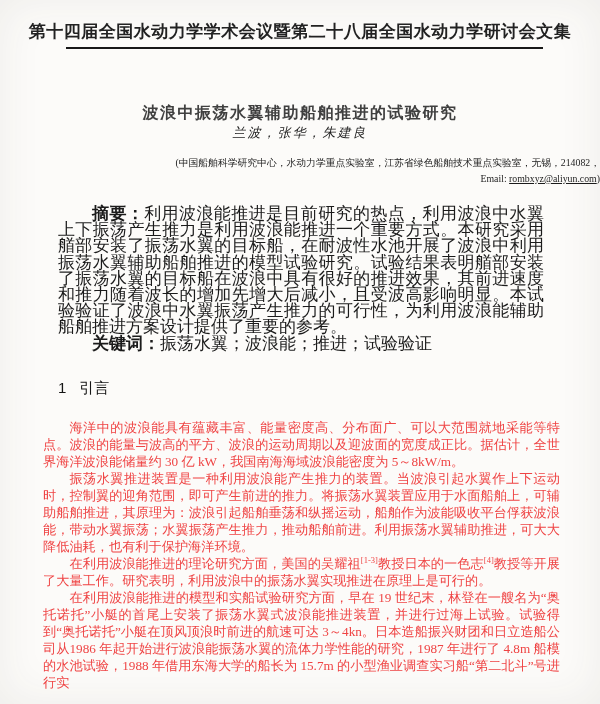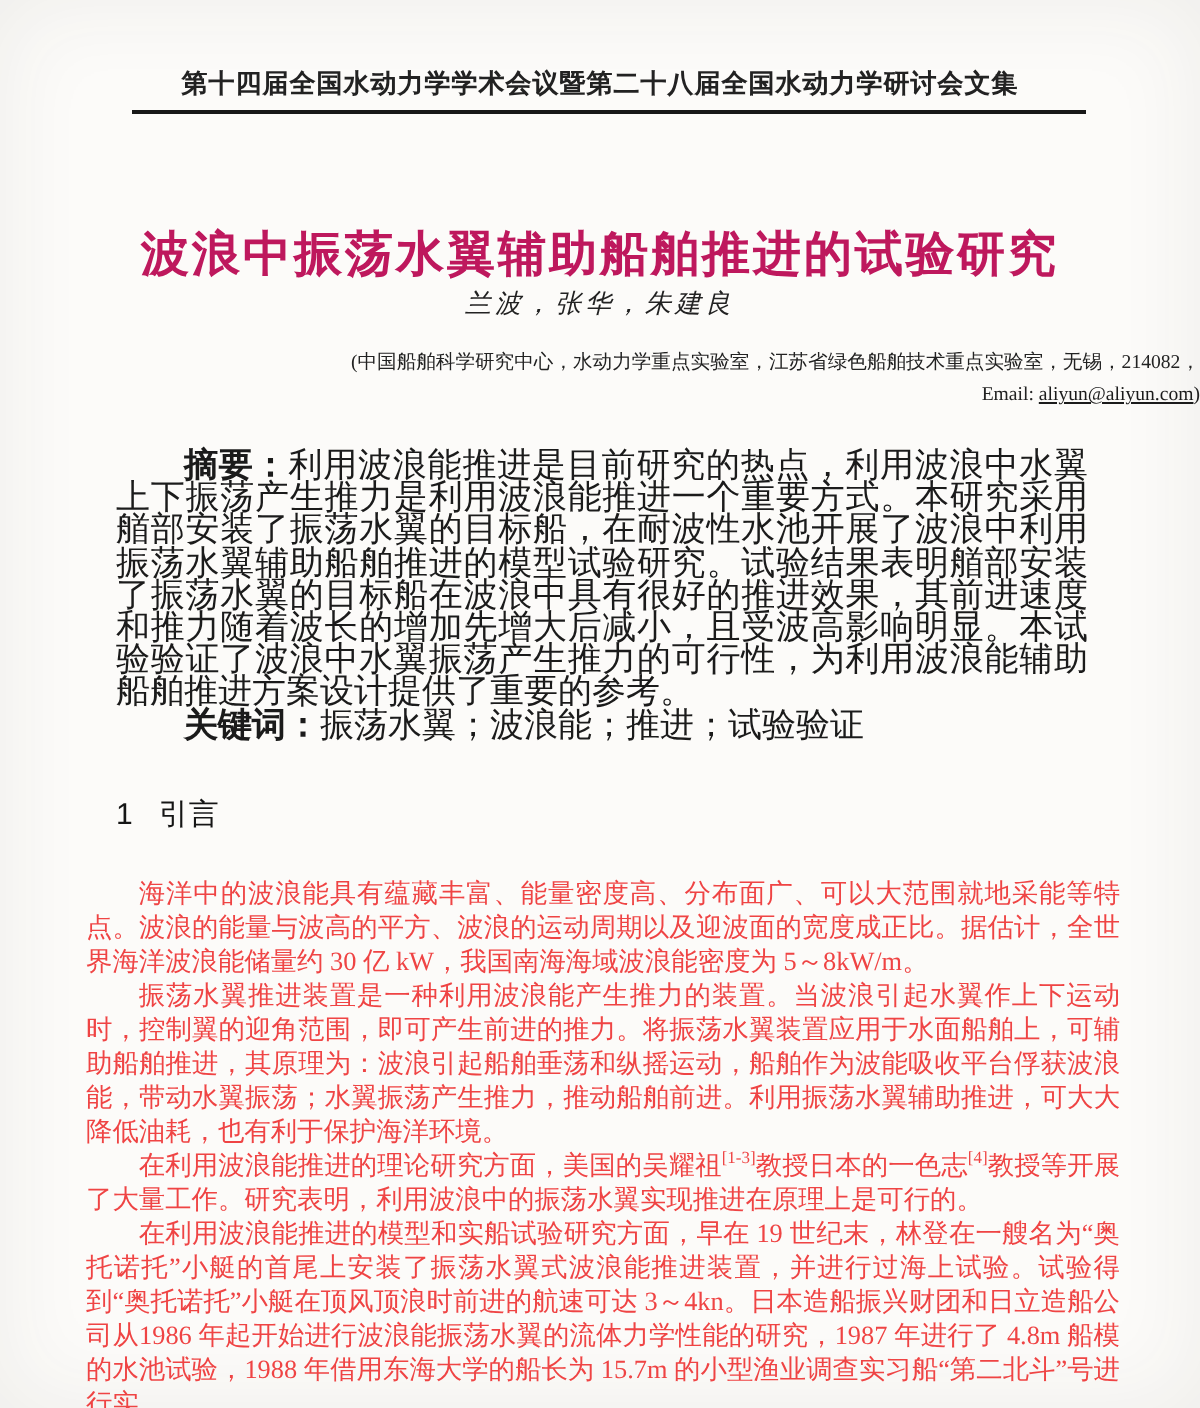--- a/index.html
+++ b/index.html
@@ -10,40 +10,40 @@
   }
   .page {
     position: relative;
     width: 600px; height: 704px;
     background: #fcfbf9;
     color: #1b1b1b;
     overflow: hidden;
     box-shadow: inset 0 0 45px rgba(60,55,45,0.07);
   }
   .running-head {
-    padding-top: 33px;
+    padding-top: 20px;
     text-align: center;
-    font-size: 13px;
+    font-size: 17px;
     font-weight: 600;
     letter-spacing: 0.5px;
     color: #222;
   }
   .header-rule {
     height: 2px;
     background: #181818;
     margin: 4px 57px 0 66px;
   }
   .paper-title {
     margin-top: 54px;
     text-align: center;
-    font-size: 24px;
+    font-size: 16px;
     font-weight: 700;
     letter-spacing: 1.5px;
     font-family: "Liberation Sans", "DejaVu Sans", sans-serif;
-    color: #be185d;
+    color: #404040;
   }
   .authors {
     text-align: center;
     font-size: 13px;
     font-style: italic;
     letter-spacing: 2px;
     color: #222;
   }
   .affiliation {
     margin-top: 13px;
@@ -110,21 +110,21 @@
 
   <div class="paper-title">波浪中振荡水翼辅助船舶推进的试验研究</div>
 
   <div class="authors">兰波，张华，朱建良</div>
 
   <div class="affiliation">
     <div>
       <span>(中国船舶科学研究中心，水动力学重点实验室，江苏省绿色船舶技术重点实验室，无锡，214082，</span>
     </div>
     <div>
-      <span>Email: </span><span class="email-link">aliyun@aliyun.com</span><span>)</span>
+      <span>Email: </span><span class="email-link">rombxyz@aliyun.com</span><span>)</span>
     </div>
   </div>
 
   <div class="abstract-block">
     <p>
       <span class="inline-label">摘要：</span><span>利用波浪能推进是目前研究的热点，利用波浪中水翼上下振荡产生推力是利用波浪能推进一个重要方式。本研究采用艏部安装了振荡水翼的目标船，在耐波性水池开展了波浪中利用振荡水翼辅助船舶推进的模型试验研究。试验结果表明艏部安装了振荡水翼的目标船在波浪中具有很好的推进效果，其前进速度和推力随着波长的增加先增大后减小，且受波高影响明显。本试验验证了波浪中水翼振荡产生推力的可行性，为利用波浪能辅助船舶推进方案设计提供了重要的参考。</span>
     </p>
     <p>
       <span class="inline-label">关键词：</span><span>振荡水翼；波浪能；推进；试验验证</span>
     </p>

